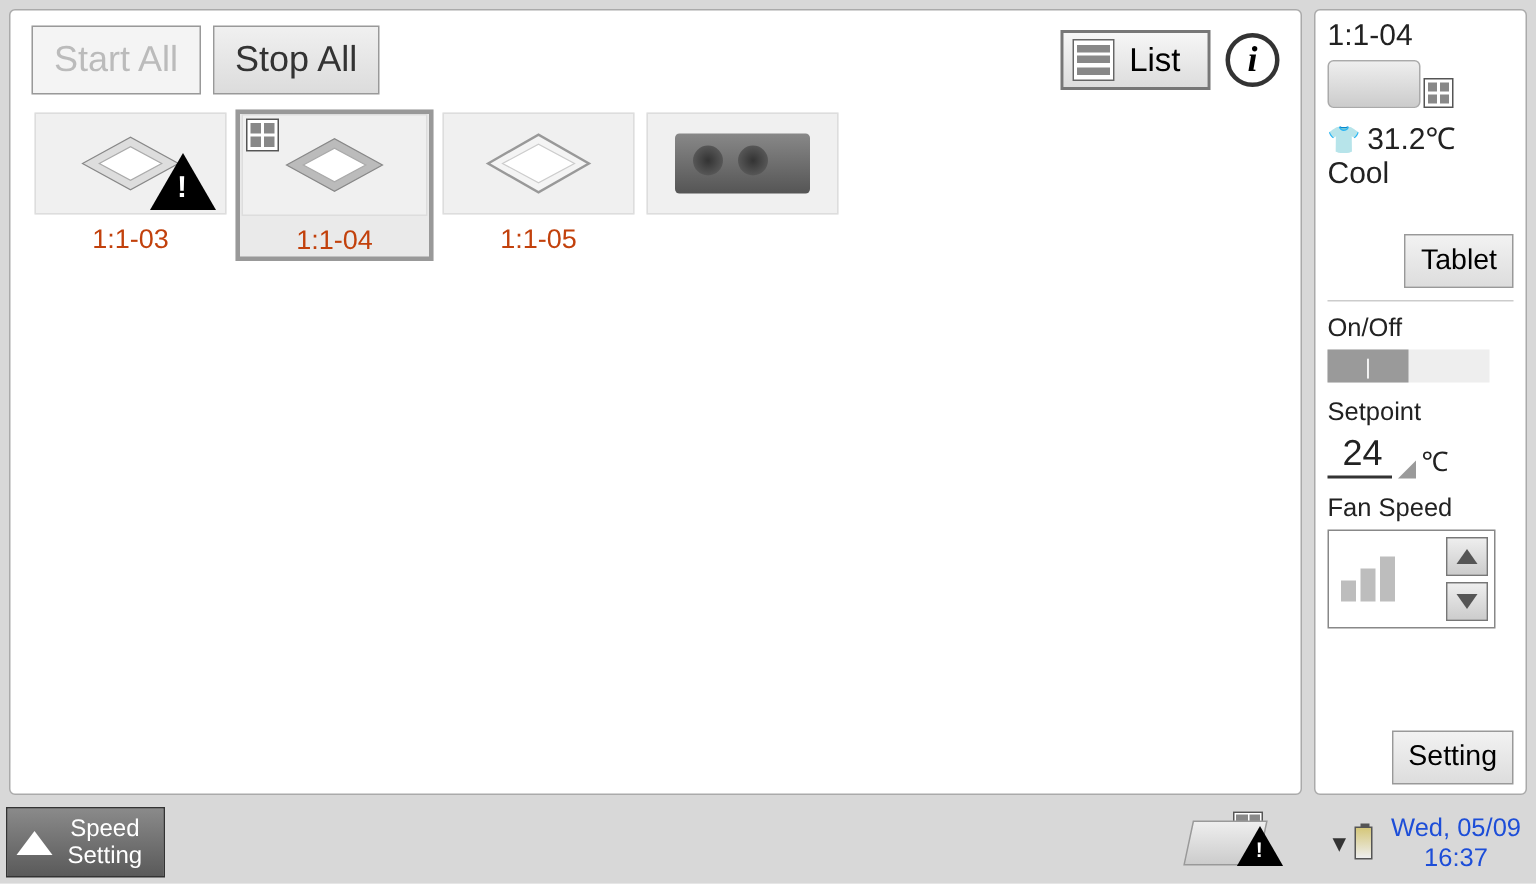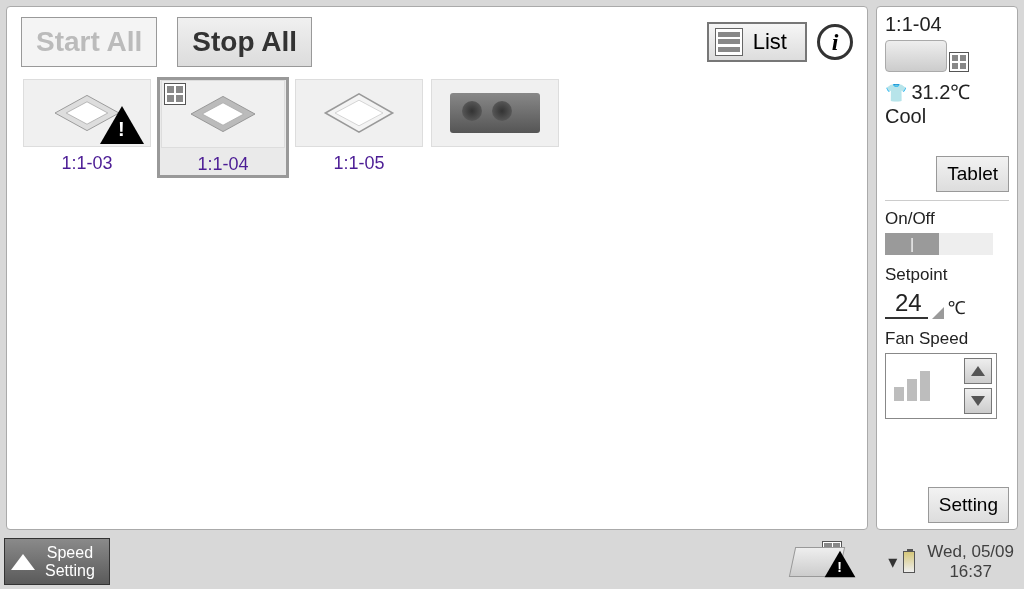--- a/index.html
+++ b/index.html
@@ -25,25 +25,24 @@
   }
   .toolbar {
     display: flex;
     align-items: center;
     padding: 10px 14px 0 14px;
   }
   .btn {
     border: 1px solid #999;
     background: linear-gradient(#f0f0f0,#dcdcdc);
     padding: 8px 14px;
-    font-size: 28px;
-    margin-right: 20px;
+    font-size: 24px;
+    margin-right: 8px;
     cursor: pointer;
     color: #333;
-    font-weight: bold;
   }
   .btn.disabled { color: #bbb; background: #f4f4f4; cursor: default; }
   .spacer { flex: 1; }
   .list-btn {
     display: flex;
     align-items: center;
     border: 2px solid #777;
     background: linear-gradient(#f6f6f6,#ddd);
     padding: 4px 18px 4px 6px;
     cursor: pointer;
@@ -97,21 +96,21 @@
     justify-content: center;
     position: relative;
     border: 1px solid #ddd;
   }
   .unit.selected {
     border: 3px solid #999;
     background: #eaeaea;
     padding: 0;
   }
   .unit.selected .thumb { width: 124px; }
-  .unit-label { font-size: 18px; color: #4c1d95; }
+  .unit-label { font-size: 18px; color: #c2410c; }
   .warn-tri {
     width: 0; height: 0;
     border-left: 22px solid transparent;
     border-right: 22px solid transparent;
     border-bottom: 38px solid #000;
     position: relative;
   }
   .warn-tri::after {
     content: "!";
     color: #fff;
@@ -214,21 +213,21 @@
     padding: 1px;
   }
   .status-alert .sgrid div { background: #888; }
   .status-alert .tri {
     position: absolute;
     right: 0; bottom: 0;
   }
   .wifi-icon { font-size: 18px; color: #333; margin-right: 6px; }
   .batt { width: 12px; height: 22px; border: 1px solid #555; background: linear-gradient(#d5c77a, #eee); margin-right: 12px; position: relative; }
   .batt::before { content:""; position:absolute; top:-3px; left:3px; width:6px; height:3px; background:#555; }
-  .datetime { font-size: 17px; color: #404040; text-align: center; line-height: 1.15; margin-right: 10px; }
+  .datetime { font-size: 17px; color: #1d4ed8; text-align: center; line-height: 1.15; margin-right: 10px; }
   
   .side-panel {
     position: absolute;
     left: 876px;
     top: 6px;
     width: 142px;
     height: 524px;
     background: #fff;
     border: 1px solid #aaa;
     border-radius: 4px;

